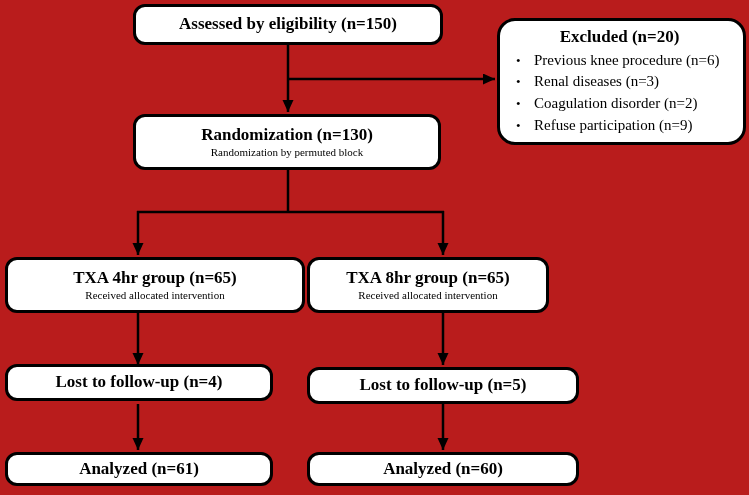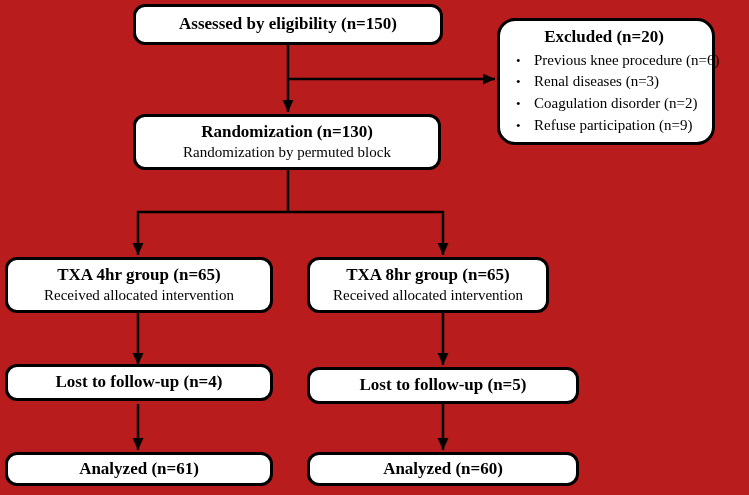--- a/index.html
+++ b/index.html
@@ -32,28 +32,28 @@
     text-align: center;
     line-height: 1.22;
   }
   .box-title {
     font-weight: bold;
     font-size: 17px;
     white-space: nowrap;
   }
   .box-subtitle {
     font-weight: normal;
-    font-size: 15px;
+    font-size: 11px;
     white-space: nowrap;
   }
   
   .box.assessed   { left: 133px; top: 4px;   width: 310px; height: 41px; }
   
   .box.excluded {
-    left: 497px; top: 18px; width: 218px; height: 127px;
+    left: 497px; top: 18px; width: 249px; height: 127px;
     border-radius: 18px;
     align-items: stretch;
     justify-content: flex-start;
     padding: 6px 4px 6px 0;
   }
   .box.excluded .box-title { text-align: center; margin-bottom: 2px; }
   .bullet-list { list-style: none; text-align: left; }
   .bullet-item {
     display: flex;
     font-size: 15px;
@@ -64,21 +64,21 @@
     width: 18px;
     padding-left: 16px;
     box-sizing: content-box;
     flex: 0 0 auto;
     font-size: 13px;
     line-height: 1.65;
   }
   
   .box.randomization { left: 133px; top: 114px; width: 308px; height: 56px; text-align: right; }
   
-  .box.txa4 { left: 5px;   top: 257px; width: 268px; height: 56px; }
+  .box.txa4 { left: 5px;   top: 257px; width: 300px; height: 56px; }
   .box.txa8 { left: 307px; top: 257px; width: 242px; height: 56px; }
   
   .box.lost4 { left: 5px;   top: 364px; width: 268px; height: 37px; }
   .box.lost8 { left: 307px; top: 367px; width: 272px; height: 37px; }
   
   .box.analyzed4 { left: 5px;   top: 452px; width: 268px; height: 34px; }
   .box.analyzed8 { left: 307px; top: 452px; width: 272px; height: 34px; }
 </style>
 </head>
 <body>

